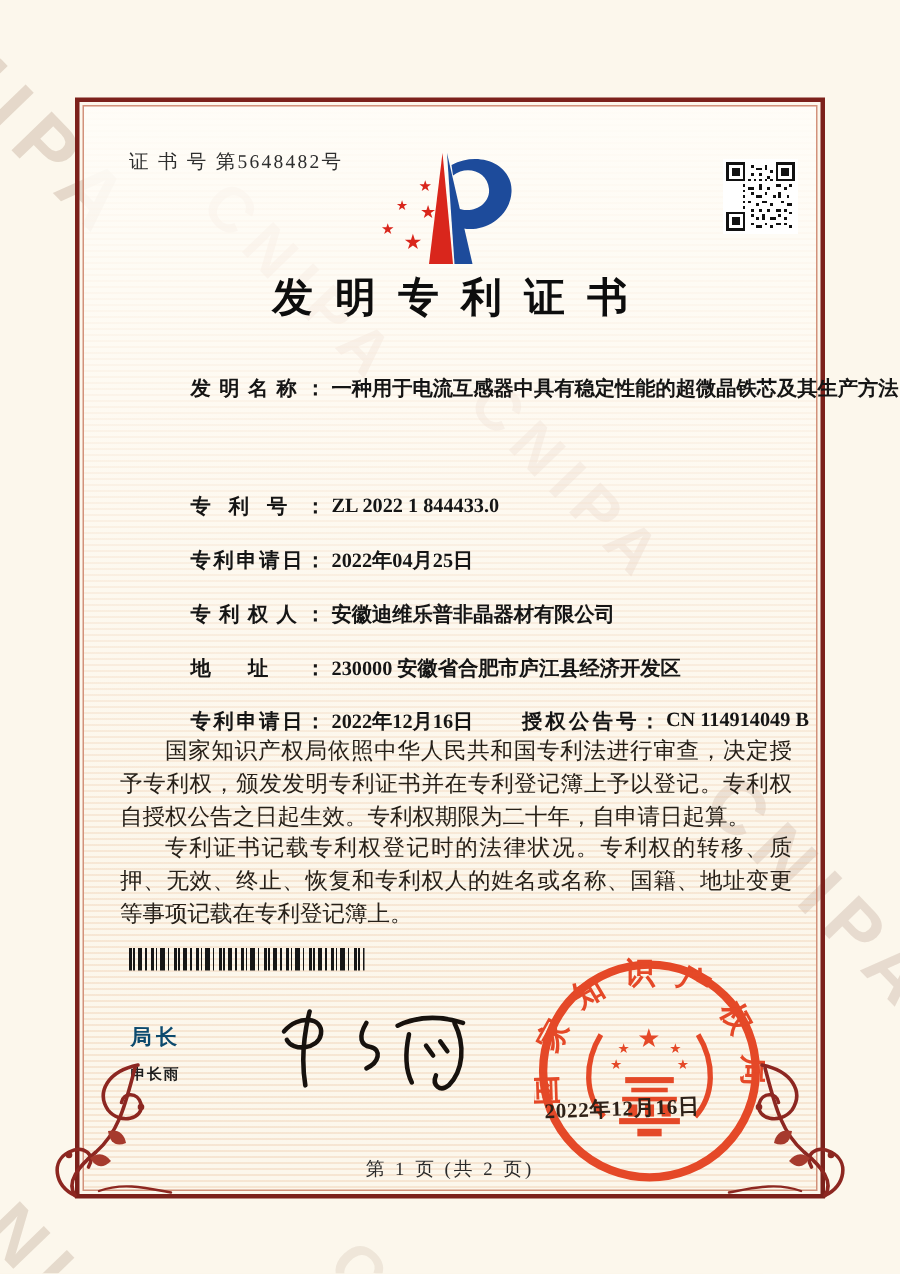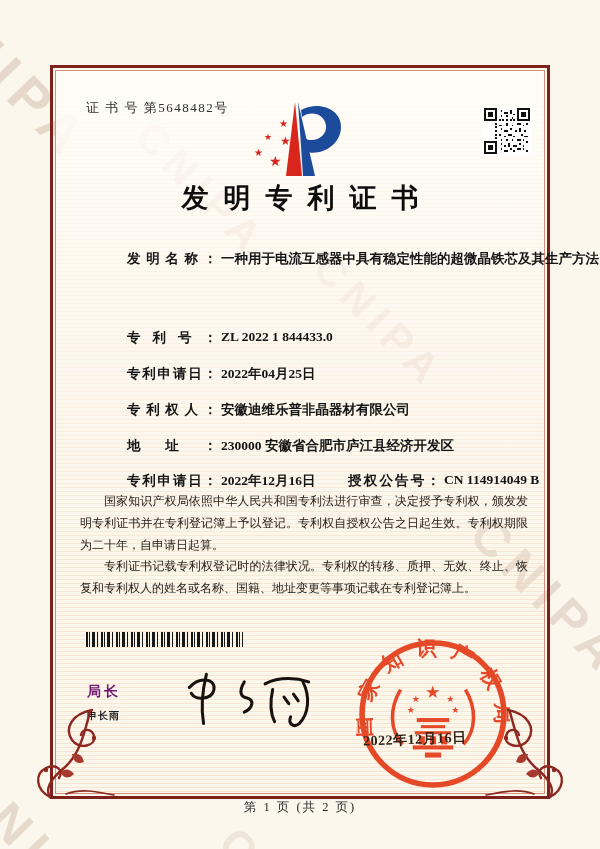--- a/index.html
+++ b/index.html
@@ -30,40 +30,40 @@
   .title{position:absolute;left:0;top:180px;width:100%;text-align:center;
          font-size:27px;font-weight:bold;letter-spacing:15px;text-indent:15px;color:#0d0d0d;}
 
   .field-row{position:absolute;left:86px;width:444px;font-size:13.5px;font-weight:600;
              white-space:nowrap;color:#151515;}
   .field-label{display:inline-block;width:90px;text-align:justify;text-align-last:justify;
                -moz-text-align-last:justify;margin-right:4px;vertical-align:top;margin-left:41px;}
   .pair2{position:absolute;left:221px;top:0;}
   .pair2 .field-label{width:92px;}
 
-  .paras{position:absolute;left:80px;top:491px;width:448px;font-size:12px;line-height:21.8px;
+  .paras{position:absolute;left:80px;top:491px;width:448px;font-size:15px;line-height:21.8px;
          color:#262019;text-align:justify;}
   .paras p{margin:0;text-indent:2em;}
 
   .barcode{position:absolute;left:86px;top:632px;width:157px;height:15px;
     background:repeating-linear-gradient(90deg,#161616 0 2px,transparent 2px 3px,#161616 3px 4px,
       transparent 4px 6px,#161616 6px 9px,transparent 9px 11px,#161616 11px 12px,transparent 12px 15px);}
 
   .director-title{position:absolute;left:87px;top:683px;font-family:"Liberation Sans","DejaVu Sans",sans-serif;
-                  font-weight:bold;font-size:14px;letter-spacing:3px;color:#701a75;}
+                  font-weight:bold;font-size:14px;letter-spacing:3px;color:#0c4a6e;}
   .director-name{position:absolute;left:87px;top:709px;font-family:"Liberation Sans","DejaVu Sans",sans-serif;
                  font-weight:bold;font-size:10px;letter-spacing:1px;color:#1f1f1f;}
   .signature{position:absolute;left:178px;top:666px;}
 
   .seal{position:absolute;left:356px;top:637px;opacity:0.95;}
   .seal-date{position:absolute;left:363px;top:730px;width:140px;font-size:14px;font-weight:bold;
              color:#2e2118;transform:rotate(-2deg);letter-spacing:0.5px;}
 
   .page-no{position:absolute;left:0;top:771px;width:100%;text-align:center;font-size:12.5px;
-           letter-spacing:2px;color:#2a2a2a;margin-top:28px;}
+           letter-spacing:2px;color:#2a2a2a;}
   .footer-note{position:absolute;left:0;top:807px;width:100%;text-align:center;font-size:12.5px;
                letter-spacing:4px;color:#2a2a2a;}
 
   .flourish{position:absolute;}
   .flourish.fl-left{left:26px;top:698px;}
   .flourish.fl-right{left:482px;top:698px;transform:scaleX(-1);}
 </style>
 </head>
 <body>
 

